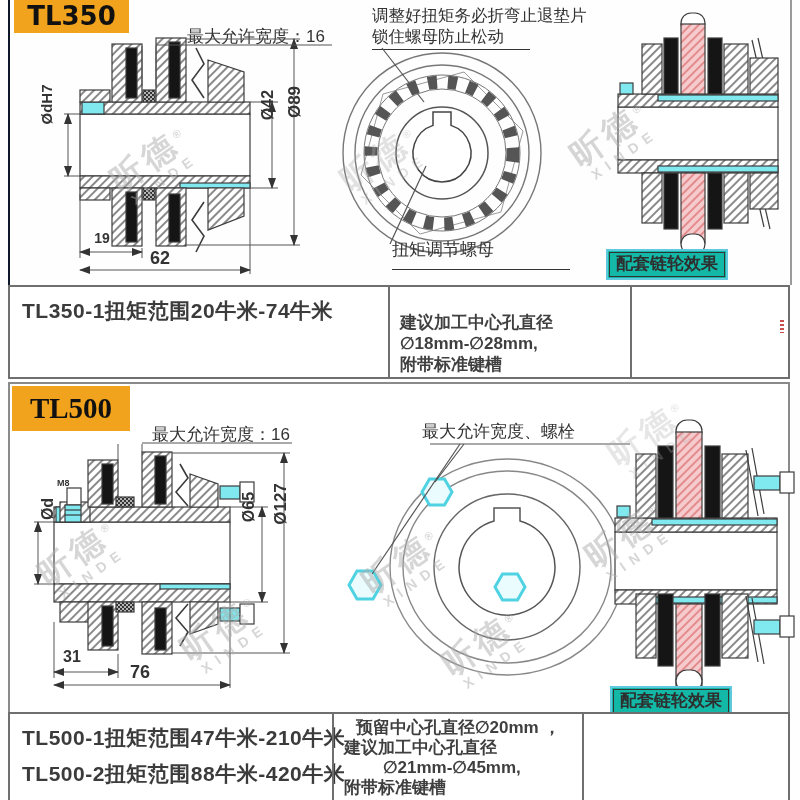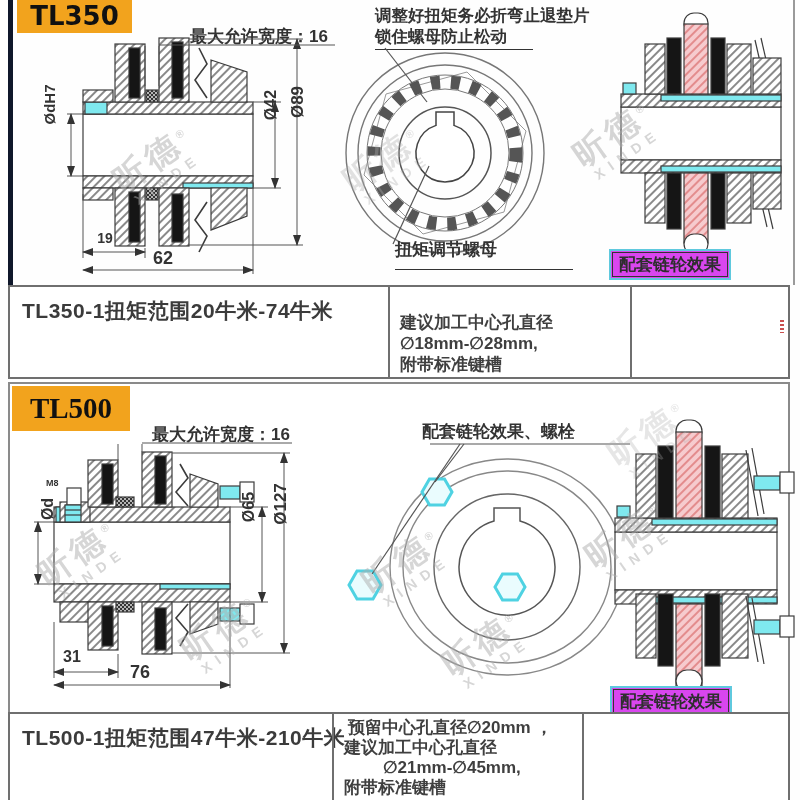--- a/index.html
+++ b/index.html
@@ -1,29 +1,29 @@
 <!DOCTYPE html>
 <html><head>
 <meta charset="utf-8">
 <style>
   html,body{margin:0;padding:0;background:#fff;}
   #page{position:relative;width:800px;height:800px;background:#fefefe;overflow:hidden;
         font-family:"Liberation Sans","DejaVu Sans",sans-serif;color:#3a3a3a;}
   .abs{position:absolute;}
   .hdr{background:#F2A31D;color:#111;font-weight:bold;text-align:center;
        font-family:"DejaVu Sans","Liberation Sans",sans-serif;}
-  .lbl{font-weight:bold;color:#333;white-space:nowrap;}
+  .lbl{font-weight:normal;color:#333;white-space:nowrap;}
   .dim{font-weight:bold;color:#333;white-space:nowrap;text-align:center;}
   .rot{transform:rotate(-90deg);}
   .spec{font-weight:bold;color:#3b3b3b;font-size:21px;white-space:nowrap;letter-spacing:.5px;}
   .hole{font-weight:bold;color:#3f3f3f;font-size:17px;line-height:21px;white-space:nowrap;}
-  .secbox{border-left:5px solid #0f172a;border-right:2px solid #9a9a9a;}
+  .secbox{border-left:2px solid #0f172a;border-right:2px solid #9a9a9a;}
   .rowbox{border:2px solid #6f6f6f;background:#fff;}
   .vdiv{width:2px;background:#6f6f6f;}
-  .tagbox{border:2px solid #5fc9de;background:#d946ef;padding:1px;}
+  .tagbox{border:2px solid #5fc9de;background:#14b8a6;padding:1px;font-family:Liberation Mono, monospace;}
   .tagbox .inner{border:1.5px solid #333;text-align:center;font-weight:bold;
                  font-size:17px;color:#2e2e2e;line-height:21px;padding:1px 6px;white-space:nowrap;}
   .wm{position:absolute;transform:rotate(-35deg);color:#aeaeae;opacity:.5;font-weight:bold;
       text-align:center;pointer-events:none;line-height:1;}
   .wm .cn{font-size:33px;letter-spacing:5px;}
   .wm .cn sup{font-size:11px;}
   .wm .en{display:block;font-size:14px;letter-spacing:7px;margin-top:2px;}
   .red-mark{width:4px;height:13px;background:repeating-linear-gradient(#c03030 0 2px,#fff 2px 4px);opacity:.85;}
   svg{overflow:visible;}
   .m8lbl{font-size:9px;font-weight:bold;color:#333;}
@@ -257,29 +257,29 @@
           <line x1="88" y1="216" x2="88" y2="240"></line>
         <line x1="24" y1="234" x2="88" y2="234" marker-start="url(#ar)" marker-end="url(#ar)"></line>
         <line x1="200" y1="164" x2="200" y2="250"></line>
         <line x1="24" y1="247" x2="200" y2="247" marker-start="url(#ar)" marker-end="url(#ar)"></line>
         <line x1="88" y1="6" x2="88" y2="22"></line>
           <line x1="112" y1="6" x2="112" y2="14"></line>
         <line x1="112" y1="5" x2="262" y2="5"></line>
       </g>
     </svg>
 
-    <div class="abs m8lbl" style="left:36px;top:94px;">M8</div>
+    <div class="abs m8lbl" style="left:47px;top:94px;">M8</div>
 
     <div class="abs dim rot" style="left:8px;top:116px;width:60px;font-size:16px;">Ød</div>
     <div class="abs dim rot" style="left:214px;top:114px;width:50px;font-size:16px;">Ø65</div>
     <div class="abs dim rot" style="left:240px;top:110px;width:62px;font-size:17px;">Ø127</div>
     <div class="abs dim" style="left:42px;top:264px;width:40px;font-size:16px;">31</div>
     <div class="abs dim" style="left:100px;top:278px;width:60px;font-size:18px;">76</div>
 
-    <div class="abs lbl" style="left:412px;top:36px;font-size:17px;">配套链轮效果、螺栓</div>
+    <div class="abs lbl" style="left:412px;top:36px;font-size:17px;">最大允许宽度、螺栓</div>
 
     <svg class="abs" style="left:332px;top:58px;" width="310" height="250" viewBox="0 0 310 250">
       <g fill="none" stroke="#888" stroke-width="1.4">
         <ellipse cx="165" cy="125" rx="117" ry="108"></ellipse>
         <ellipse cx="165" cy="125" rx="104" ry="96"></ellipse>
         <circle cx="165" cy="125" r="73" stroke="#666"></circle>
         <path d="M152,79 A48 48 0 1 0 178,79 L178,66 L152,66 Z" fill="#fff" stroke="#555" stroke-width="1.5"></path>
       </g>
       <g fill="#eafcfe" stroke="#4fd2e2" stroke-width="3">
         <polygon points="110,50 102.5,63 87.5,63 80,50 87.5,37 102.5,37"></polygon>
@@ -352,21 +352,22 @@
     </div>
     <div class="wm" style="left:598px;top:30px;opacity:.3;">
       <span class="cn"><span>昕德</span><sup>®</sup></span>
       <span class="en">XINDE</span>
     </div>
   </div>
 
   
   <div class="abs rowbox" style="left:8px;top:712px;width:778px;height:86px;">
     <div class="abs spec" style="left:12px;top:10px;">TL500-1扭矩范围47牛米-210牛米</div>
+    <div class="abs spec" style="left:12px;top:46px;">TL500-2扭矩范围88牛米-420牛米</div>
     <div class="abs vdiv" style="left:322px;top:0;height:100%;"></div>
     <div class="abs vdiv" style="left:572px;top:0;height:100%;"></div>
-    <div class="abs hole" style="left:338px;top:3px;">预留中心孔直径∅20mm ，</div>
+    <div class="abs hole" style="left:346px;top:3px;">预留中心孔直径∅20mm ，</div>
     <div class="abs hole" style="left:334px;top:23px;">建议加工中心孔直径</div>
     <div class="abs hole" style="left:334px;top:43px;margin-left:39px;">∅21mm-∅45mm,</div>
     <div class="abs hole" style="left:334px;top:63px;">附带标准键槽</div>
   </div>
 
 </div>
 
 </body></html>

